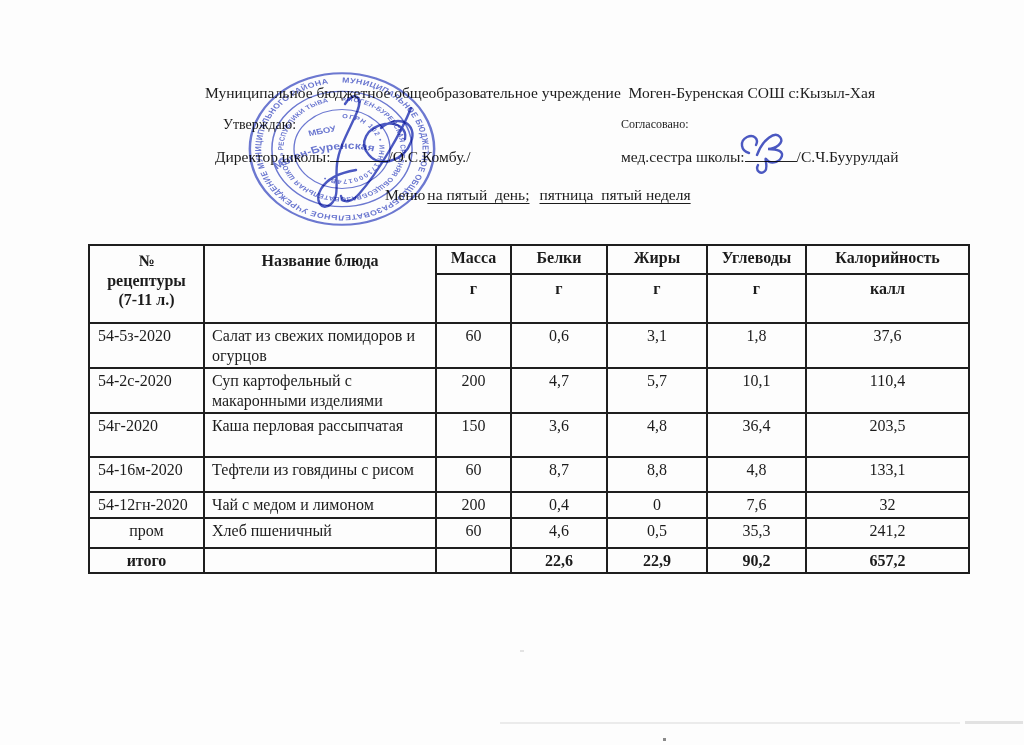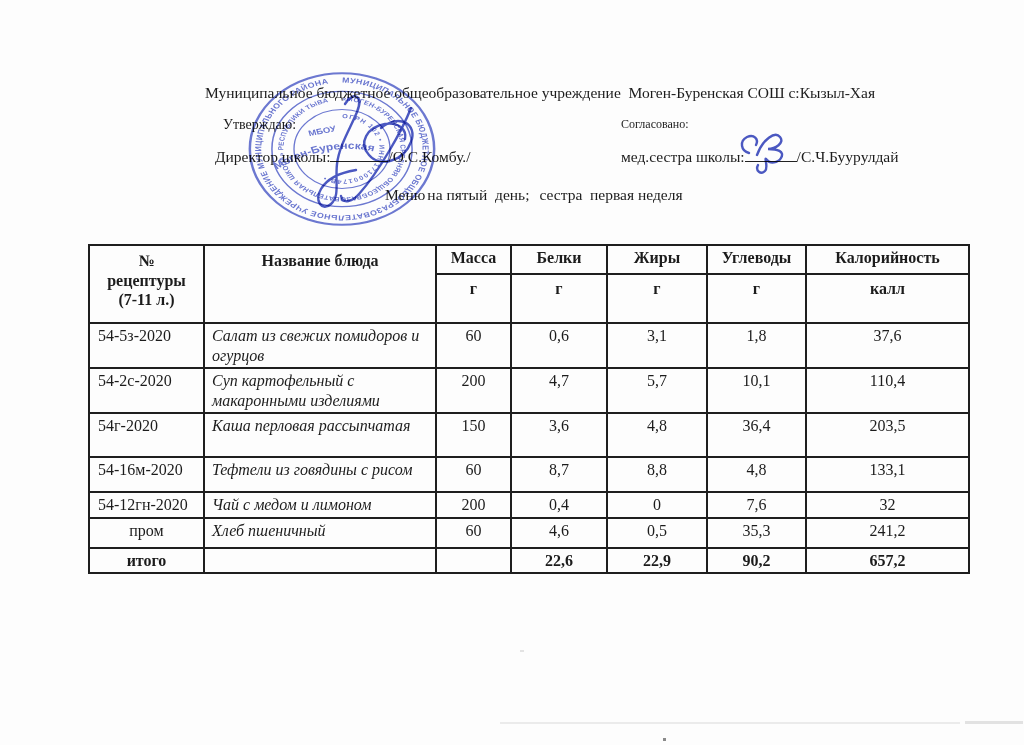--- a/index.html
+++ b/index.html
@@ -23,21 +23,21 @@
   #nurse-line    { left: 621px; top: 148px; font-size: 15.5px; }
   #menu-line     { left: 385px; top: 186px; font-size: 15.5px; white-space: pre; }
   .blank-line {
     display: inline-block;
     height: 13px;
     border-bottom: 1px solid #222;
     vertical-align: baseline;
   }
   #director-blank { width: 58px; }
   #nurse-blank    { width: 52px; }
-  .uline { text-underline-offset: 3px; margin-top: 8px; }
+  .uline { text-decoration: underline; text-underline-offset: 3px; margin-top: 8px; }
   #menu-word { margin-right: 2px; }
   #menu-day  { margin-right: 10px; }
 
   
   #stamp {
     left: 246px; top: 70px; width: 192px; height: 158px;
     opacity: 0.78;
     mix-blend-mode: multiply;
     z-index: 5;
   }
@@ -78,21 +78,21 @@
   th { font-weight: bold; text-align: center; }
   .hrow1 { height: 29px; }
   .hrow2 { height: 49px; }
   th.span2 { padding-top: 5px; }
   th.unit { padding-top: 4px; }
   .r1 { height: 38px; } .r2 { height: 40px; } .r3 { height: 44px; }
   .r4 { height: 35px; } .r5 { height: 16px; } .r6 { height: 30px; }
   .r7 { height: 25px; }
   td.code { text-align: left; padding-left: 8px; }
   td.code-center { text-align: center; }
-  td.dish { text-align: left; padding-left: 7px; padding-right: 10px; font-style: italic; }
+  td.dish { text-align: left; padding-left: 7px; padding-right: 10px; }
   td.num { text-align: center; }
   tr.total td { font-weight: bold; }
 
   
   .scan-line { background: #ebebeb; z-index: 1; }
   #scan-line-1 { left: 500px; top: 722px; width: 460px; height: 2px; }
   #scan-line-2 { left: 965px; top: 721px; width: 58px; height: 3px; background: #e2e2e2; }
   #scan-dot-1 { left: 663px; top: 738px; width: 3px; height: 3px; background: #8a8a8a; }
   #scan-dot-2 { left: 520px; top: 650px; width: 4px; height: 2px; background: #e3e3e3; }
 </style>
@@ -101,21 +101,21 @@
 
 <div class="abs pre" id="institution">Муниципальное бюджетное общеобразовательное учреждение  Моген-Буренская СОШ с:Кызыл-Хая</div>
 
 <div class="abs" id="approve-label">Утверждаю:</div>
 <div class="abs" id="agree-label">Согласовано:</div>
 
 <div class="abs" id="director-line"><span>Директор школы:</span><span class="blank-line" id="director-blank"></span><span>/О.С.Комбу./</span></div>
 
 <div class="abs" id="nurse-line"><span>мед.сестра школы:</span><span class="blank-line" id="nurse-blank"></span><span>/С.Ч.Буурулдай</span></div>
 
-<div class="abs" id="menu-line"><span id="menu-word">Меню</span><span class="uline" id="menu-day">на пятый  день;</span><span class="uline">сестра  первая неделя</span></div>
+<div class="abs" id="menu-line"><span id="menu-word">Меню</span><span class="uline" id="menu-day">на пятый  день;</span><span class="uline">пятница  пятый неделя</span></div>
 
 <svg class="abs" id="stamp" viewBox="0 0 200 200" preserveAspectRatio="none" xmlns="http://www.w3.org/2000/svg">
   <defs>
     <path id="ring1p" d="M 100,16 a 84,84 0 1 1 -0.05,0"></path>
     <path id="ring2p" d="M 100,39 a 61,61 0 1 1 -0.05,0"></path>
     <path id="ring3p" d="M 100,61 a 39,39 0 1 1 -0.05,0"></path>
     <path id="centerArc" d="M 32,126 Q 100,78 170,118"></path>
   </defs>
   <circle class="ring" cx="100" cy="100" r="96" stroke-width="2.6"></circle>
   <circle class="ring" cx="100" cy="100" r="73" stroke-width="1.6"></circle>

